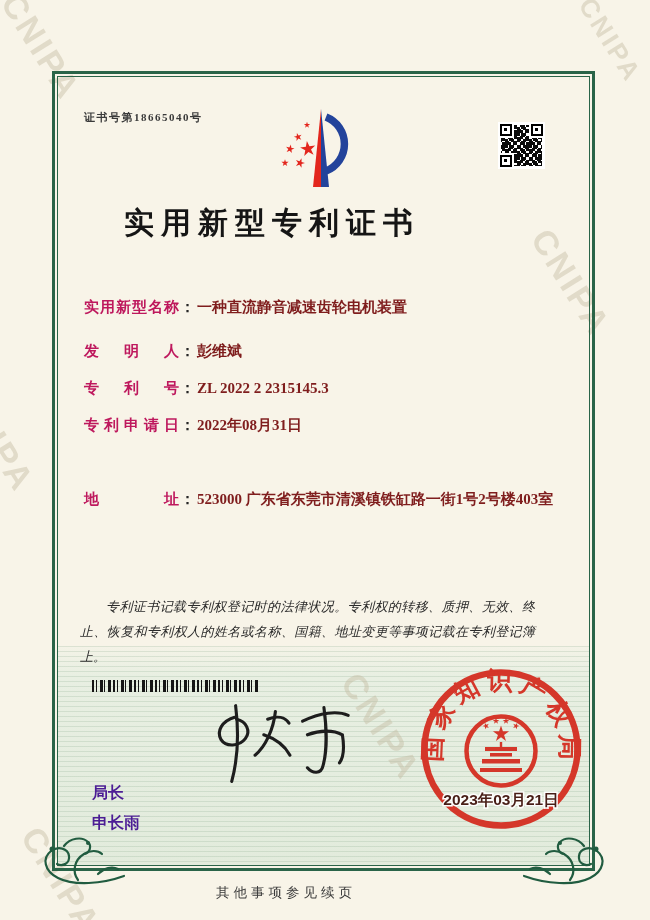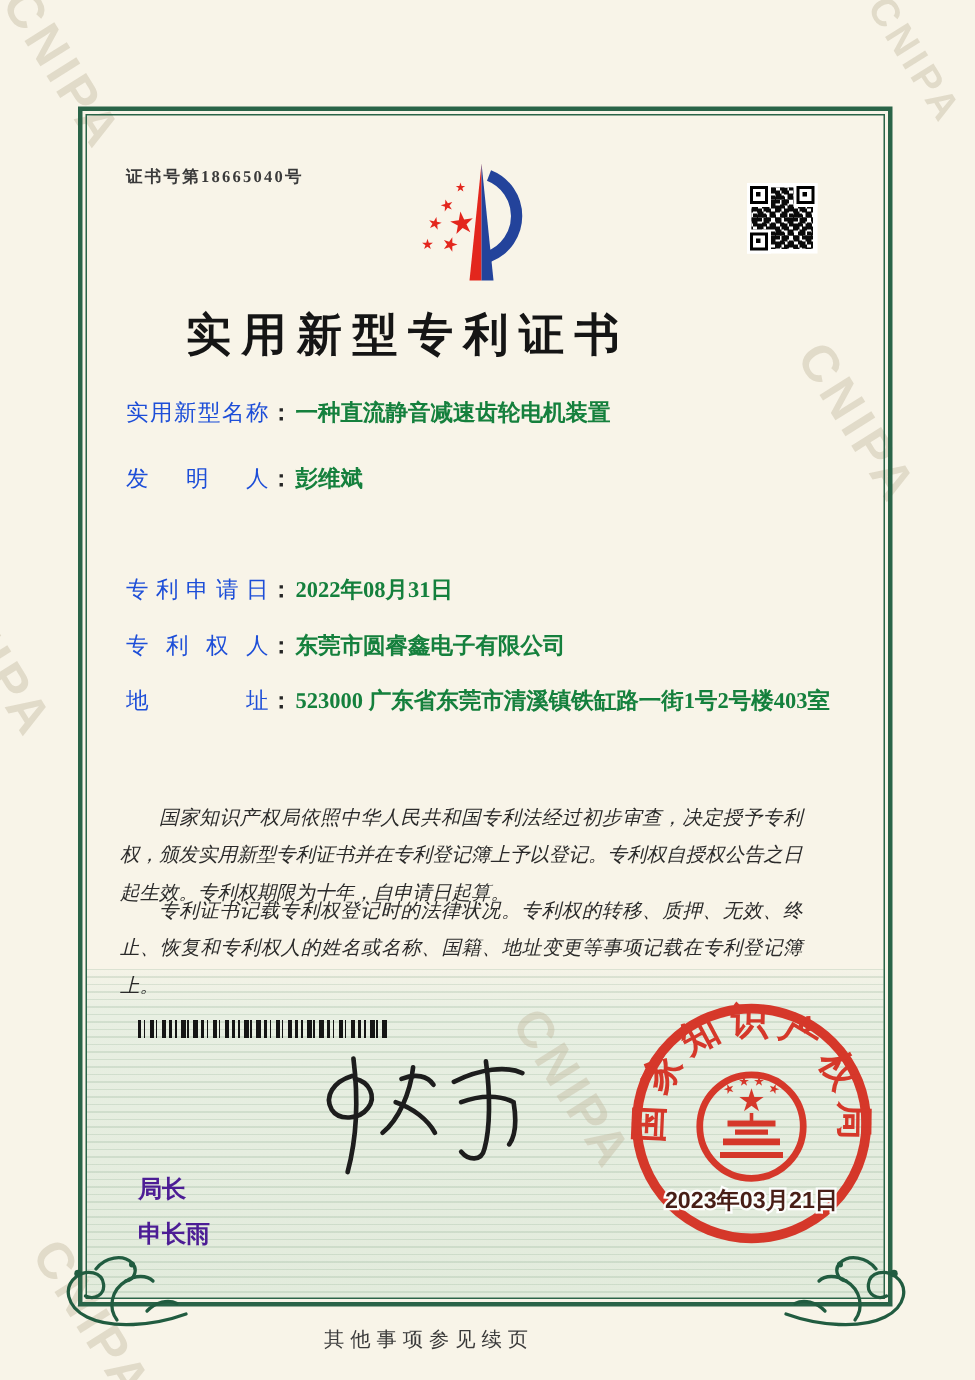--- a/index.html
+++ b/index.html
@@ -63,25 +63,25 @@
   .qf-tl { left:2px; top:2px; } .qf-tr { right:2px; top:2px; } .qf-bl { left:2px; bottom:2px; }
 
   .title {
     position:absolute; left:0; top:203px; width:544px; z-index:5; text-align:center;
     font-size:30px; font-weight:bold; color:#151515; letter-spacing:7px;
   }
 
   
   .row { position:absolute; left:84px; z-index:5; font-size:15px; color:#262626; white-space:nowrap; }
   .lab {
-    display:inline-block; width:95px; font-weight:400; color:#1d4ed8;
-    text-align:justify; text-align-last:justify;
+    display:inline-block; width:95px; font-weight:700; color:#be185d;
+    text-align:justify; text-align-last:justify;margin-top:32px;
   }
   .col { font-weight:600; margin:0 2px 0 1px; }
-  .val { font-weight:600; color:#15803d; }
+  .val { font-weight:600; color:#7f1d1d; }
   .r1 { top:266px; } .r2 { top:310px; } .r3 { top:347px; } .r4 { top:384px; }
   .r5 { top:421px; } .r6 { top:458px; } .r7 { top:495px; }
   .grp2 { position:absolute; left:246px; top:0; }
 
   
   .para {
     position:absolute; left:80px; width:455px; z-index:5;
     font-size:13px; line-height:25px; color:#2a2a2a; font-style:italic;
     text-align:justify; text-indent:2em;
   }
@@ -167,31 +167,30 @@
   </div>
 
   <h1 class="title">实用新型专利证书</h1>
 
   <div class="row r1">
     <span class="lab">实用新型名称</span><span class="col">：</span><span class="val">一种直流静音减速齿轮电机装置</span>
   </div>
   <div class="row r2">
     <span class="lab">发明人</span><span class="col">：</span><span class="val">彭维斌</span>
   </div>
+  <div class="row r3">
+    <span class="lab">专利号</span><span class="col">：</span><span class="val">ZL 2022 2 2315145.3</span>
+  </div>
   <div class="row r4">
     <span class="lab">专利申请日</span><span class="col">：</span><span class="val">2022年08月31日</span>
   </div>
-  <div class="row r5">
-    <span class="lab">专利权人</span><span class="col">：</span><span class="val">东莞市圆睿鑫电子有限公司</span>
-  </div>
   <div class="row r6">
     <span class="lab">地址</span><span class="col">：</span><span class="val">523000 广东省东莞市清溪镇铁缸路一街1号2号楼403室</span>
   </div>
 
-  <div class="para p1">国家知识产权局依照中华人民共和国专利法经过初步审查，决定授予专利权，颁发实用新型专利证书并在专利登记簿上予以登记。专利权自授权公告之日起生效。专利权期限为十年，自申请日起算。</div>
   <div class="para p2">专利证书记载专利权登记时的法律状况。专利权的转移、质押、无效、终止、恢复和专利权人的姓名或名称、国籍、地址变更等事项记载在专利登记簿上。</div>
 
   <div class="barcode"></div>
   <div class="role">局长</div>
   <div class="rname">申长雨</div>
 
   <svg class="sig" viewBox="0 0 170 100">
     <g fill="none" stroke="#1d1d1d" stroke-width="3.2" stroke-linecap="round">
       <path d="M46,22 C33,26 27,36 32,45 C37,53 51,52 57,44 C63,36 58,26 48,24"></path>
       <path d="M47,10 C50,34 50,62 43,88"></path>

